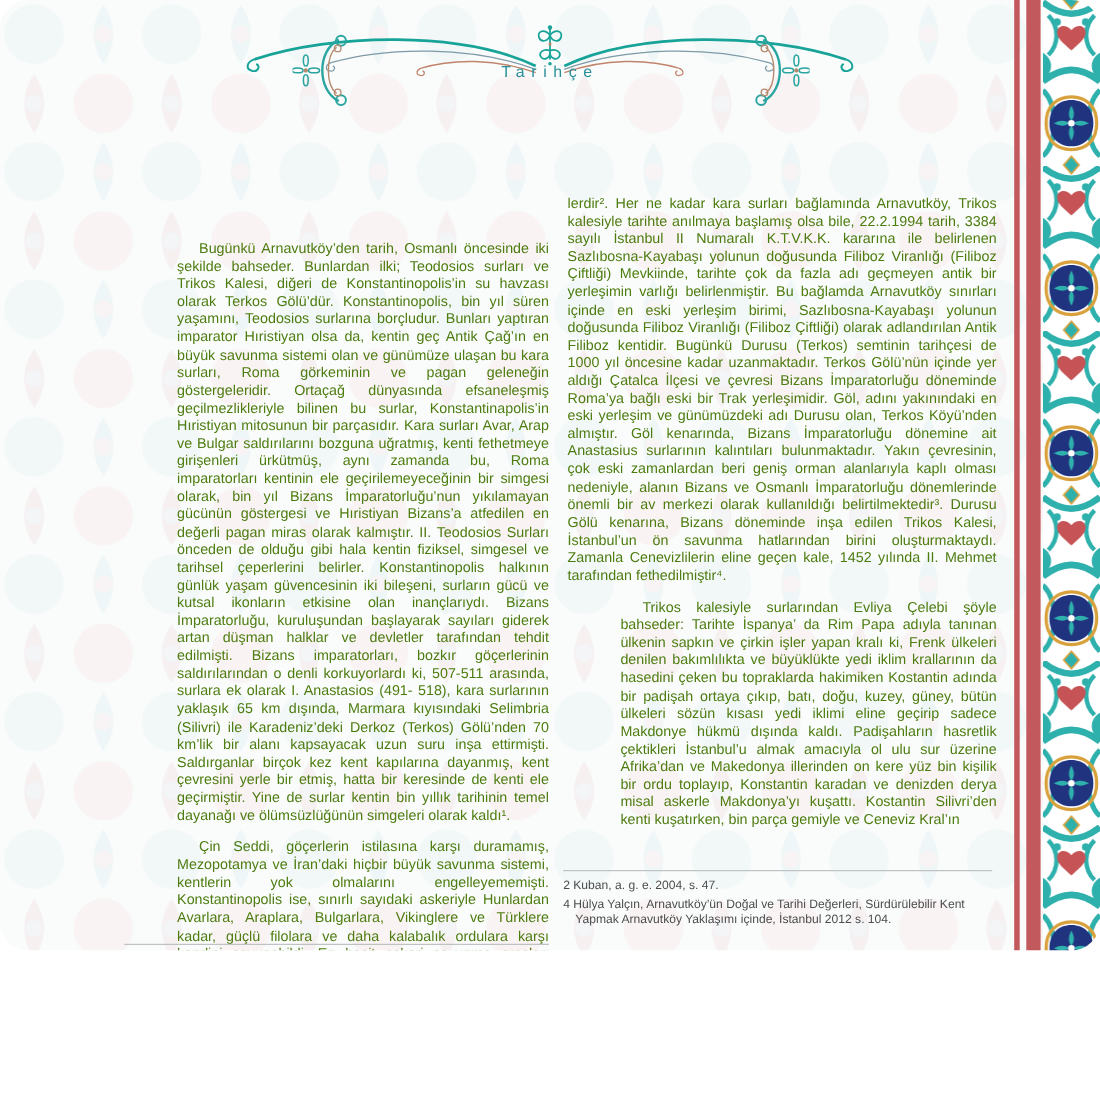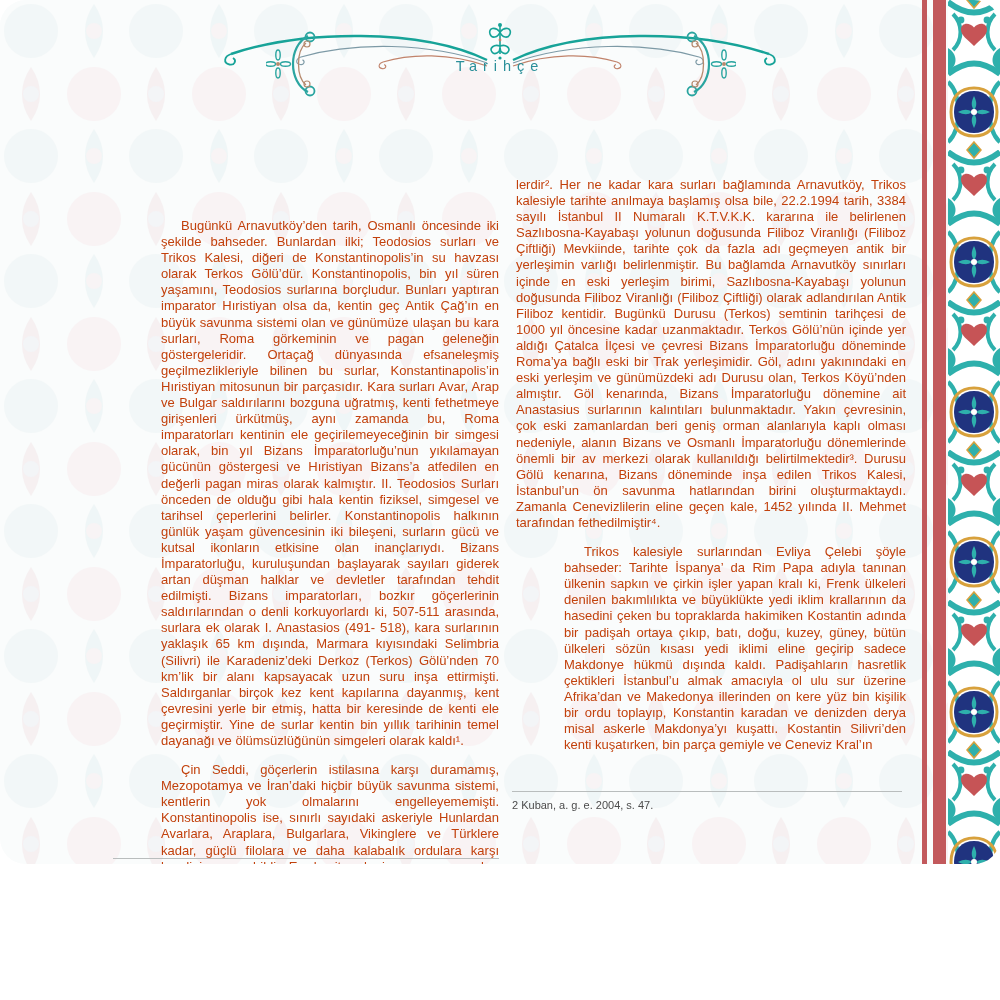--- a/index.html
+++ b/index.html
@@ -14,21 +14,21 @@
   
   .flourish{position:absolute;left:215px;top:20px;z-index:2;}
   .scroll{position:absolute;top:28px;z-index:2;}
   .scroll.l{left:266px;}
   .scroll.r{left:676px;transform:scaleX(-1);}
   .section-label{position:absolute;left:215px;top:58px;width:570px;text-align:center;
         font-size:14.5px;letter-spacing:6px;color:#2a8f99;z-index:2;}
   
   .title{position:absolute;left:113px;top:182px;width:400px;margin:0;padding-left:14px;
         font-size:26px;font-weight:bold;color:#2a9da2;z-index:2;letter-spacing:-0.2px;}
-  .col{position:absolute;z-index:2;color:#c2410c;}
+  .col{position:absolute;z-index:2;color:#4d7c0f;}
   .col p{margin:0 0 13px 0;font-size:13px;line-height:16.1px;text-align:justify;}
   .col p.indent{text-indent:20px;margin-left:48px;}
   .col.left{left:113px;top:218px;width:386px;}
   .col.right{left:516px;top:177px;width:390px;}
   
   .fn{position:absolute;z-index:2;color:#4c4c4c;}
   .fn .rule{height:1px;background:#b9bdbd;margin-bottom:6px;}
   .fn p{margin:0 0 2px 0;font-size:11px;line-height:14.5px;padding-left:11px;text-indent:-11px;text-align:left;}
   .fn.left{left:113px;top:858px;width:386px;}
   .fn.right{left:512px;top:791px;width:390px;}
@@ -166,20 +166,21 @@
     <p class="indent">Trikos kalesiyle surlarından Evliya Çelebi şöyle bahseder: Tarihte İspanya’ da Rim Papa adıyla tanınan ülkenin sapkın ve çirkin işler yapan kralı ki, Frenk ülkeleri denilen bakımlılıkta ve büyüklükte yedi iklim krallarının da hasedini çeken bu topraklarda hakimiken Kostantin adında bir padişah ortaya çıkıp, batı, doğu, kuzey, güney, bütün ülkeleri sözün kısası yedi iklimi eline geçirip sadece Makdonye hükmü dışında kaldı. Padişahların hasretlik çektikleri İstanbul’u almak amacıyla ol ulu sur üzerine Afrika’dan ve Makedonya illerinden on kere yüz bin kişilik bir ordu toplayıp, Konstantin karadan ve denizden derya misal askerle Makdonya’yı kuşattı. Kostantin Silivri’den kenti kuşatırken, bin parça gemiyle ve Ceneviz Kral’ın</p>
   </div>
 
   <div class="fn left">
     <div class="rule"></div>
   </div>
 
   <div class="fn right">
     <div class="rule"></div>
     <p>2 Kuban, a. g. e. 2004, s. 47.</p>
+    <p>4 Hülya Yalçın, Arnavutköy’ün Doğal ve Tarihi Değerleri, Sürdürülebilir Kent Yapmak Arnavutköy Yaklaşımı içinde, İstanbul 2012 s. 104.</p>
   </div>
 
   <div class="pagenum-wrap">
     <svg width="130" height="62" viewBox="0 0 130 62" aria-hidden="true">
       <g stroke="#2aa5a0" fill="none">
         <path d="M32,20 C46,11 84,11 98,20" stroke-width="2"></path>
         <path d="M32,42 C46,51 84,51 98,42" stroke-width="2"></path>
         <circle cx="30" cy="21" r="3" stroke-width="1.6"></circle>
         <circle cx="100" cy="21" r="3" stroke-width="1.6"></circle>
         <circle cx="30" cy="41" r="3" stroke-width="1.6"></circle>

